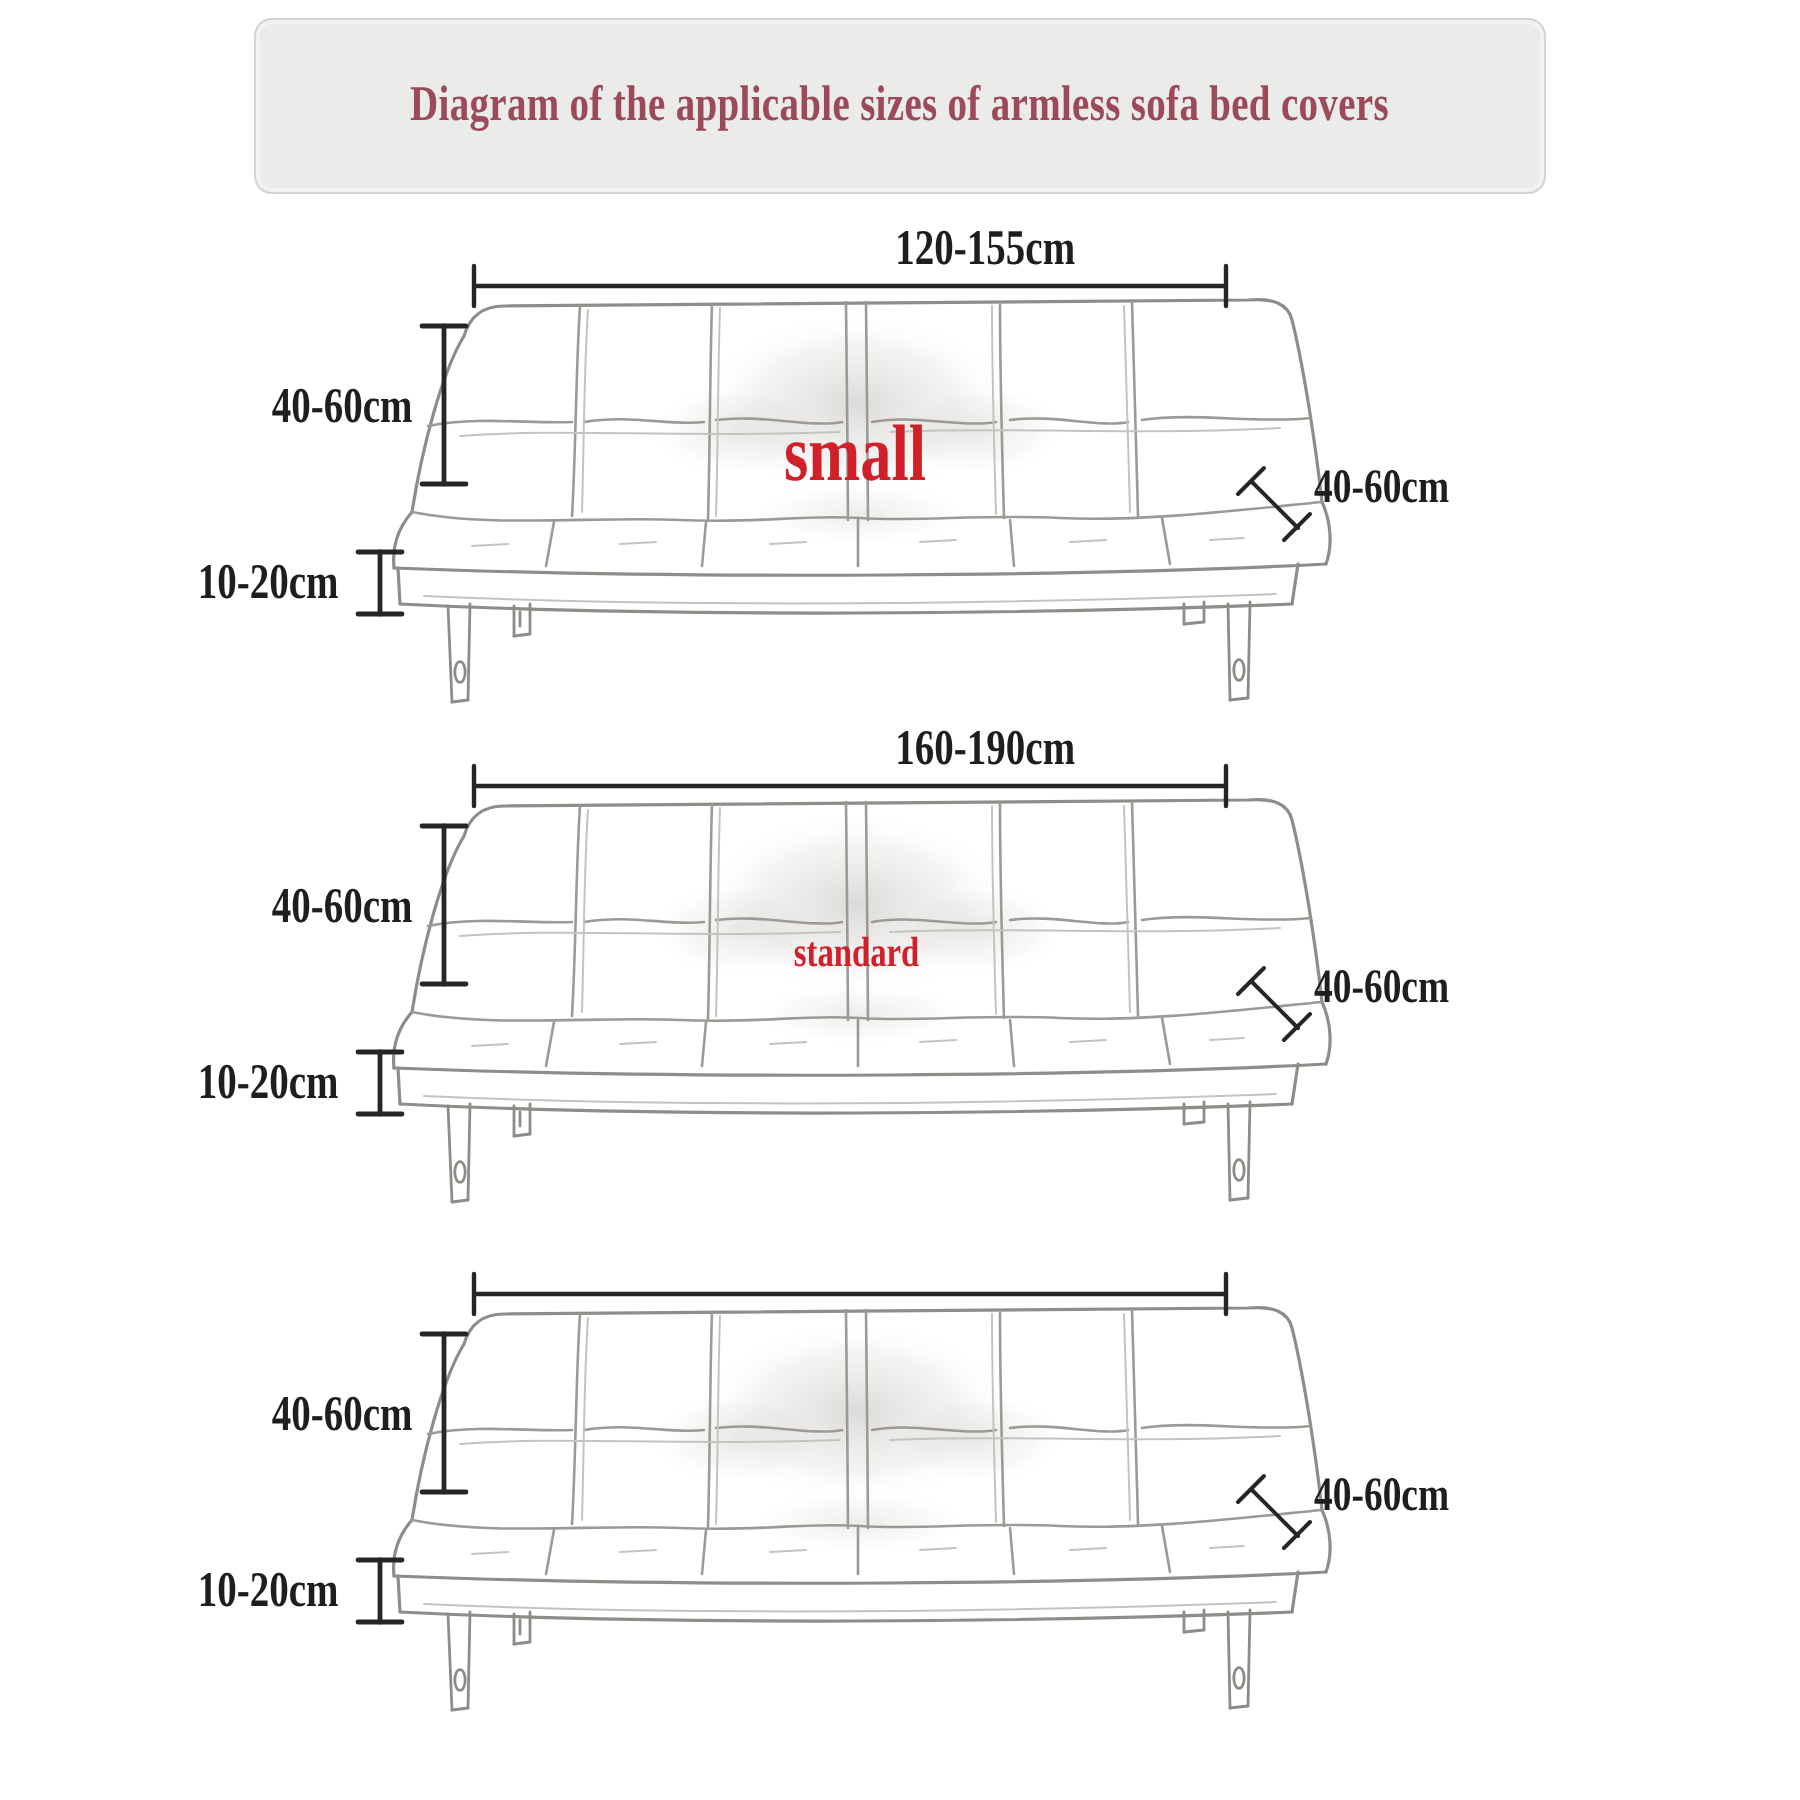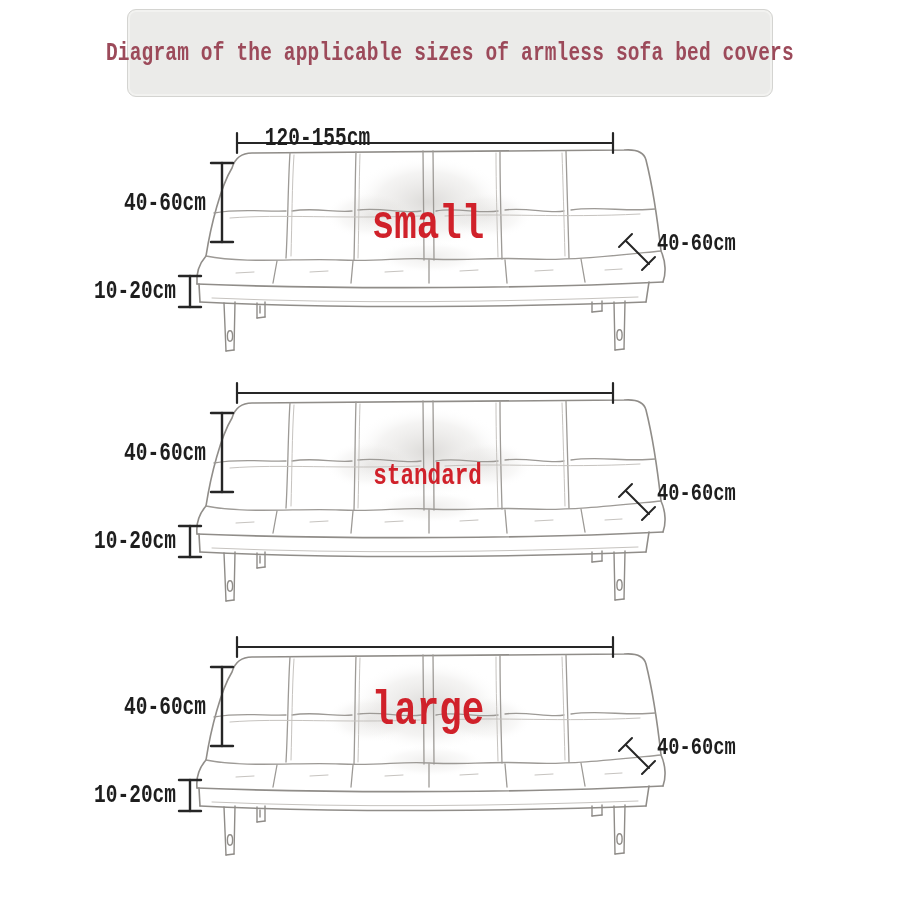--- a/index.html
+++ b/index.html
@@ -1,18 +1,18 @@
 <!DOCTYPE html>
 <html><head>
 <meta charset="utf-8">
 <style>
   html,body { margin:0; padding:0; background:#ffffff; }
   .canvas {
     position:relative; width:802px; height:900px; background:#ffffff;
-    overflow:hidden; font-family:Liberation Mono, monospace;
+    overflow:hidden; font-family:Liberation Serif, serif;
   }
   
   .cond { display:inline-block; transform:scaleX(0.78); transform-origin:center center; white-space:nowrap; }
   .cond.o-right { transform-origin:right center; }
   .cond.o-left  { transform-origin:left center; }
 
   
   .header-box {
     position:absolute; left:127px; top:9px; width:644px; height:86px;
     background:#ebebe9; border:1px solid #d4d4d1; border-radius:9px;
@@ -26,32 +26,32 @@
   .row-small    { top:112px; }
   .row-standard { top:362px; }
   .row-large    { top:616px; }
 
   .sketch { position:absolute; left:0; top:0; width:900px; height:250px; }
 
   .dim {
     position:absolute; color:#1e1e1e; font-weight:bold;
     font-size:25px; line-height:26px;
   }
-  .dim-top   { left:250px; top:14px;     width:300px; text-align:left; }
+  .dim-top   { left:250px; top:0;     width:300px; text-align:right; }
   .dim-back  { left:86px;  top:79px;  width:120px; text-align:right; }
   .dim-base  { left:64px;  top:167px; width:120px; text-align:center; }
   .dim-depth { left:657px; top:119px; width:140px; text-align:left; font-size:24px; }
 
   .size-label {
     position:absolute; left:278px; top:88px; width:300px; height:52px;
     display:flex; align-items:center; justify-content:center;
     color:#d0212a; font-weight:bold;
   }
-  .size-lg .size-label, .size-label.size-lg { font-size:48px;align-items:flex-end; }
-  .size-label.size-md { font-size:29px; }
+  .size-lg .size-label, .size-label.size-lg { font-size:40px; }
+  .size-label.size-md { font-size:21px; }
   .row-large .size-label { top:70px; }
 </style>
 </head>
 <body>
 
 <div class="canvas">
 
   <svg width="0" height="0" style="position:absolute" aria-hidden="true">
     <defs>
       <radialGradient id="shade" cx="50%" cy="50%" r="50%">
@@ -180,20 +180,23 @@
     </div>
     <div class="size-label size-lg">
       <span class="cond">small</span>
     </div>
   </div>
 
   <div class="sofa-row row-standard">
     <svg class="sketch" viewBox="0 0 900 250">
       <use href="#sofa-sketch-symbol"></use>
     </svg>
+    <div class="dim dim-top">
+      <span class="cond">160-190cm</span>
+    </div>
     <div class="dim dim-back">
       <span class="cond o-right">40-60cm</span>
     </div>
     <div class="dim dim-base">
       <span class="cond o-right">10-20cm</span>
     </div>
     <div class="dim dim-depth">
       <span class="cond o-left">40-60cm</span>
     </div>
     <div class="size-label size-md">
@@ -207,18 +210,15 @@
     </svg>
     <div class="dim dim-back">
       <span class="cond o-right">40-60cm</span>
     </div>
     <div class="dim dim-base">
       <span class="cond o-right">10-20cm</span>
     </div>
     <div class="dim dim-depth">
       <span class="cond o-left">40-60cm</span>
     </div>
-    <div class="size-label size-lg">
-      <span class="cond">large</span>
-    </div>
   </div>
 
 </div>
 
 </body></html>

